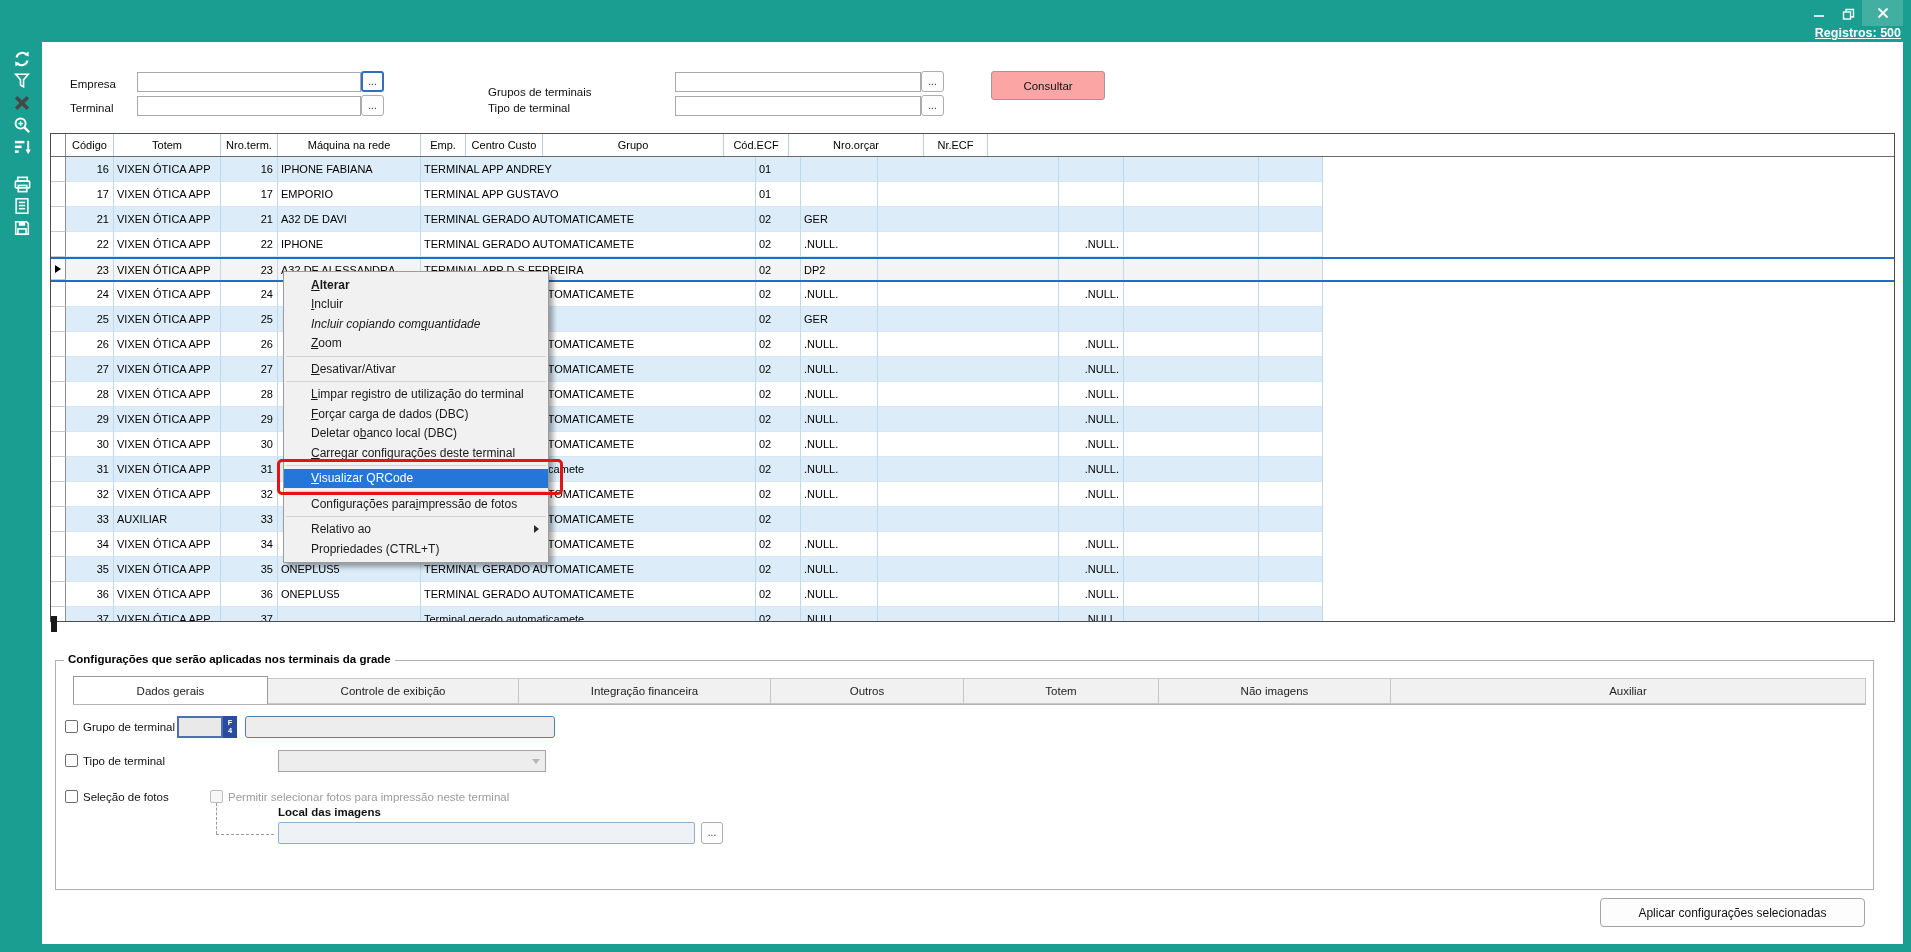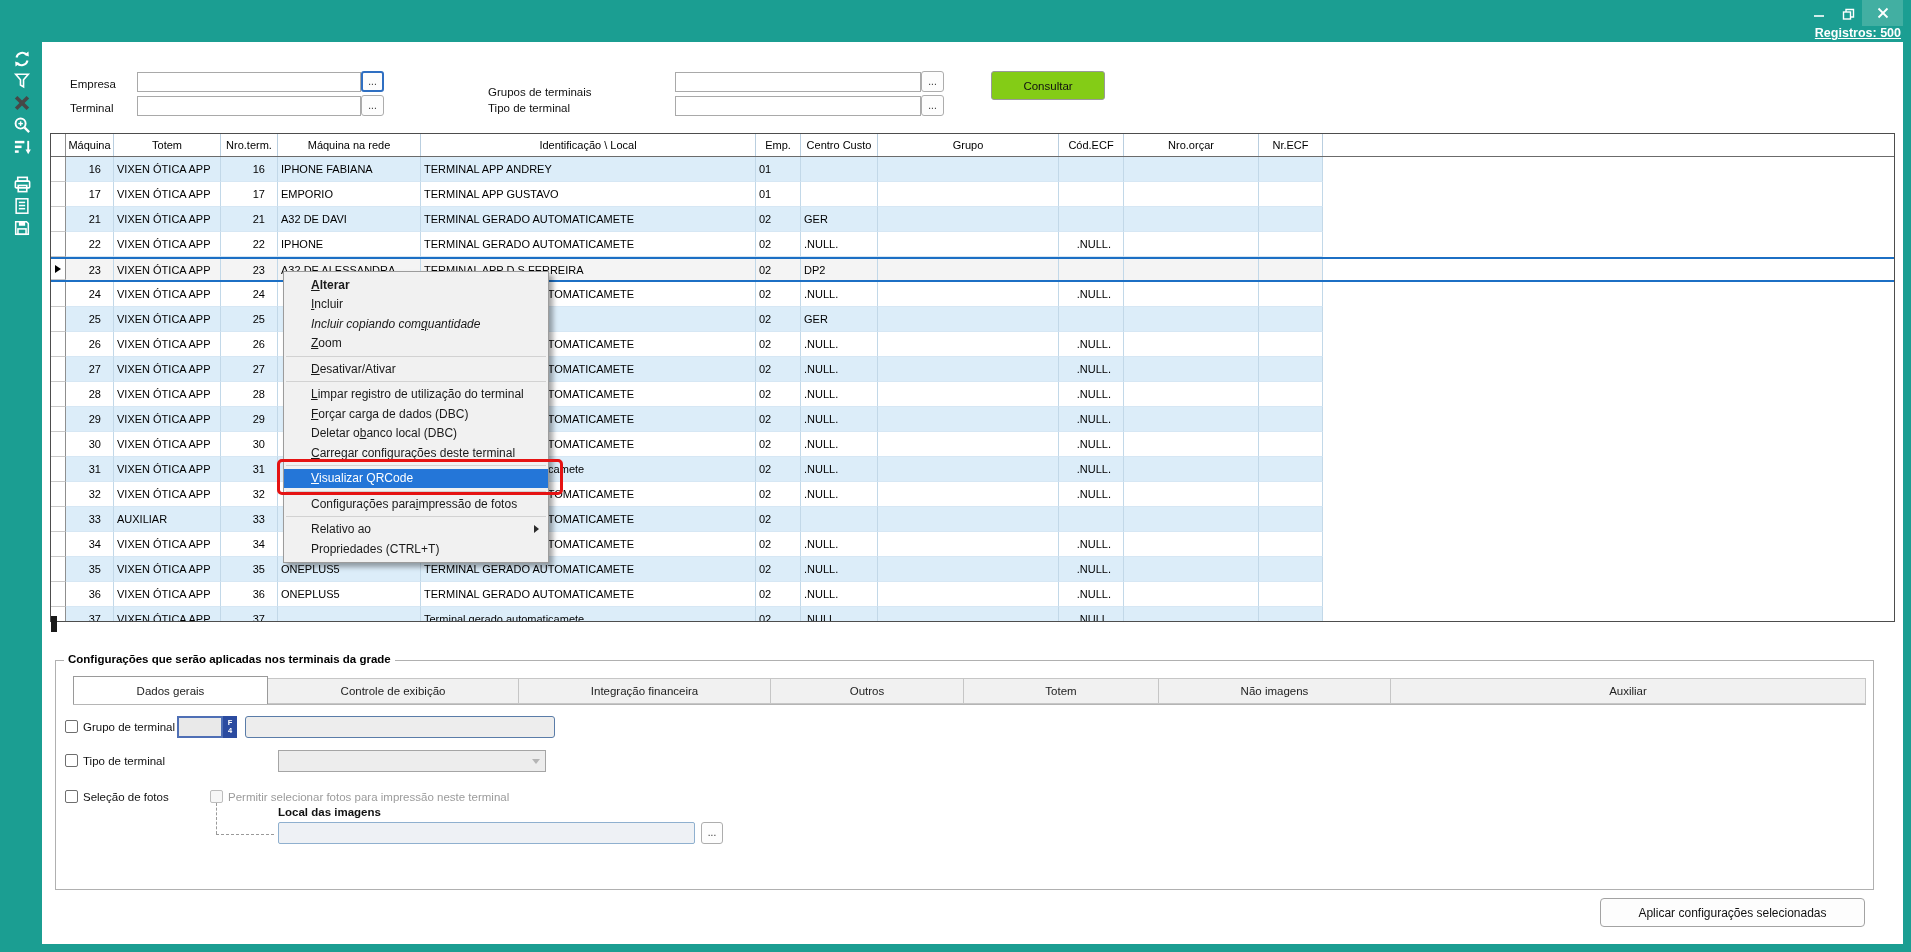--- a/index.html
+++ b/index.html
@@ -16,33 +16,33 @@
   #sidebar{left:0;top:42px;width:42px;height:910px;background:#1b9e92;}
   .sbtn{left:9px;width:26px;height:22px;display:flex;align-items:center;justify-content:center;}
   
   #content{left:42px;top:42px;width:1861px;height:902px;background:#ffffff;}
   
   .flabel{font-size:11.5px;color:#111;}
   .finput{background:#fff;border:1px solid #a9a9a9;height:20px;box-sizing:border-box;}
   .browse{width:23px;height:21px;box-sizing:border-box;background:#fdfdfd;border:1px solid #adadad;
           border-radius:3px;font-size:10px;color:#333;display:flex;align-items:center;justify-content:center;line-height:8px;}
   .browse.focus{border:2px solid #2f6fc2;}
-  #consultar{left:991px;top:71px;width:112px;height:27px;background:#84cc16;border:1px solid #999;
+  #consultar{left:991px;top:71px;width:112px;height:27px;background:#fca5a5;border:1px solid #999;
              border-radius:3px;font-size:11.5px;color:#111;display:flex;align-items:center;justify-content:center;}
   
   #grid{left:50px;top:133px;width:1845px;height:489px;border:1px solid #4d4d4d;background:#fff;overflow:hidden;box-sizing:border-box;}
   #grid-header{display:flex;height:22px;border-bottom:1px solid #6b6b6b;background:#fff;}
   .hcell{box-sizing:border-box;border-right:1px solid #b9cedf;font-size:11px;color:#000;
          display:flex;align-items:center;justify-content:center;overflow:hidden;white-space:nowrap;}
   .ind{width:15px;box-sizing:border-box;border-right:1px solid #8f8f8f;border-bottom:1px solid #c9c9c9;
        background:#fff;display:flex;align-items:center;justify-content:center;}
   .grow{display:flex;height:25px;box-sizing:border-box;}
   .gcell{box-sizing:border-box;border-right:1px solid #c2d8e8;border-bottom:1px solid #d6e7f4;
          font-size:11px;color:#000;display:flex;align-items:center;overflow:hidden;white-space:nowrap;}
-  .gcell.r{justify-content:flex-end;padding-right:12px;}
+  .gcell.r{justify-content:flex-end;padding-right:4px;}
   .gcell.l{justify-content:flex-start;padding-left:3px;}
   .stripe .gcell{background:#dcedf9;}
   .grow.sel{border-top:2px solid #1c6fc4;border-bottom:2px solid #1c6fc4;}
   .grow.sel .gcell{background:#f4f4f4;border-bottom:none;}
   .fill{flex:1;background:#fff;}
   .tri{width:0;height:0;border-left:6px solid #000;border-top:4px solid transparent;border-bottom:4px solid transparent;}
   #scroll-mark{left:51px;top:616px;width:6px;height:16px;background:#1a1a1a;}
   
   #menu{left:283px;top:271px;width:264px;background:#f1f1f1;border:1px solid #9c9c9c;
         box-shadow:4px 4px 5px rgba(0,0,0,.35);padding:3px 0;z-index:50;}
@@ -186,25 +186,24 @@
 
 <div class="abs flabel" style="left:488px;top:102px;">Tipo de terminal</div>
 <input class="abs finput" style="left: 675px; top: 96px; width: 246px;" value="">
 <div class="abs browse" style="left:921px;top:95px;">...</div>
 
 <div id="consultar" class="abs">Consultar</div>
 
 <div id="grid" class="abs">
   <div id="grid-header">
       <div class="ind" style="border-bottom: none;"></div>
-      <div class="hcell" style="width: 48px;">Máquina</div>
+      <div class="hcell" style="width: 48px;">Código</div>
       <div class="hcell" style="width: 107px;">Totem</div>
       <div class="hcell" style="width: 57px;">Nro.term.</div>
       <div class="hcell" style="width: 143px;">Máquina na rede</div>
-      <div class="hcell" style="width: 335px;">Identificação \ Local</div>
       <div class="hcell" style="width: 45px;">Emp.</div>
       <div class="hcell" style="width: 77px;">Centro Custo</div>
       <div class="hcell" style="width: 181px;">Grupo</div>
       <div class="hcell" style="width: 65px;">Cód.ECF</div>
       <div class="hcell" style="width: 135px;">Nro.orçar</div>
       <div class="hcell" style="width: 64px;">Nr.ECF</div>
       <div class="fill"></div>
     </div>
   <div id="grid-body">
       <div class="grow stripe">

